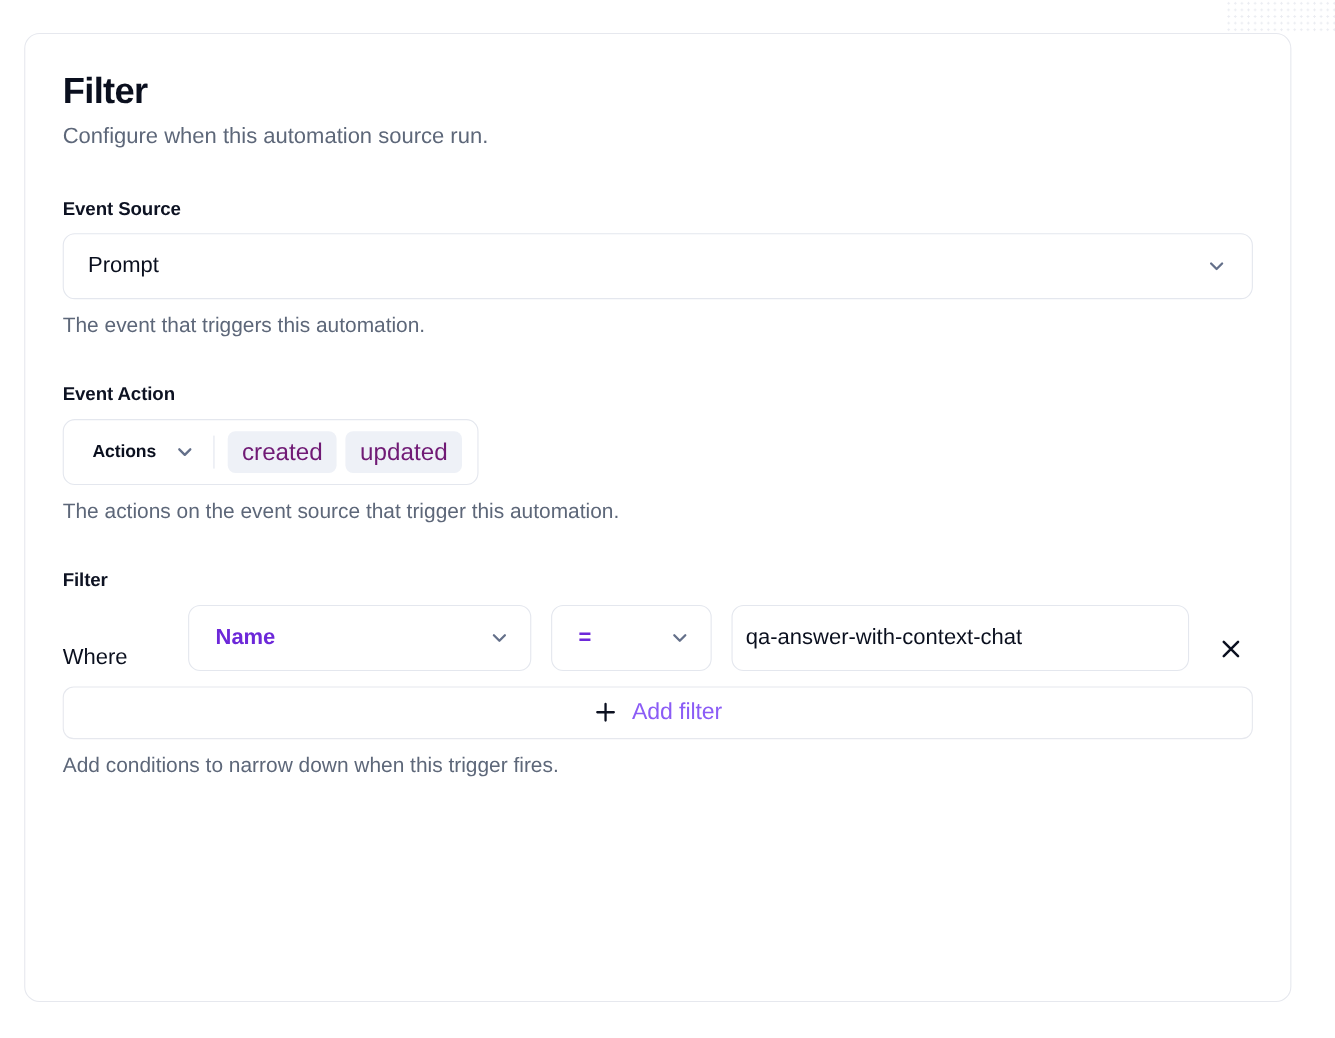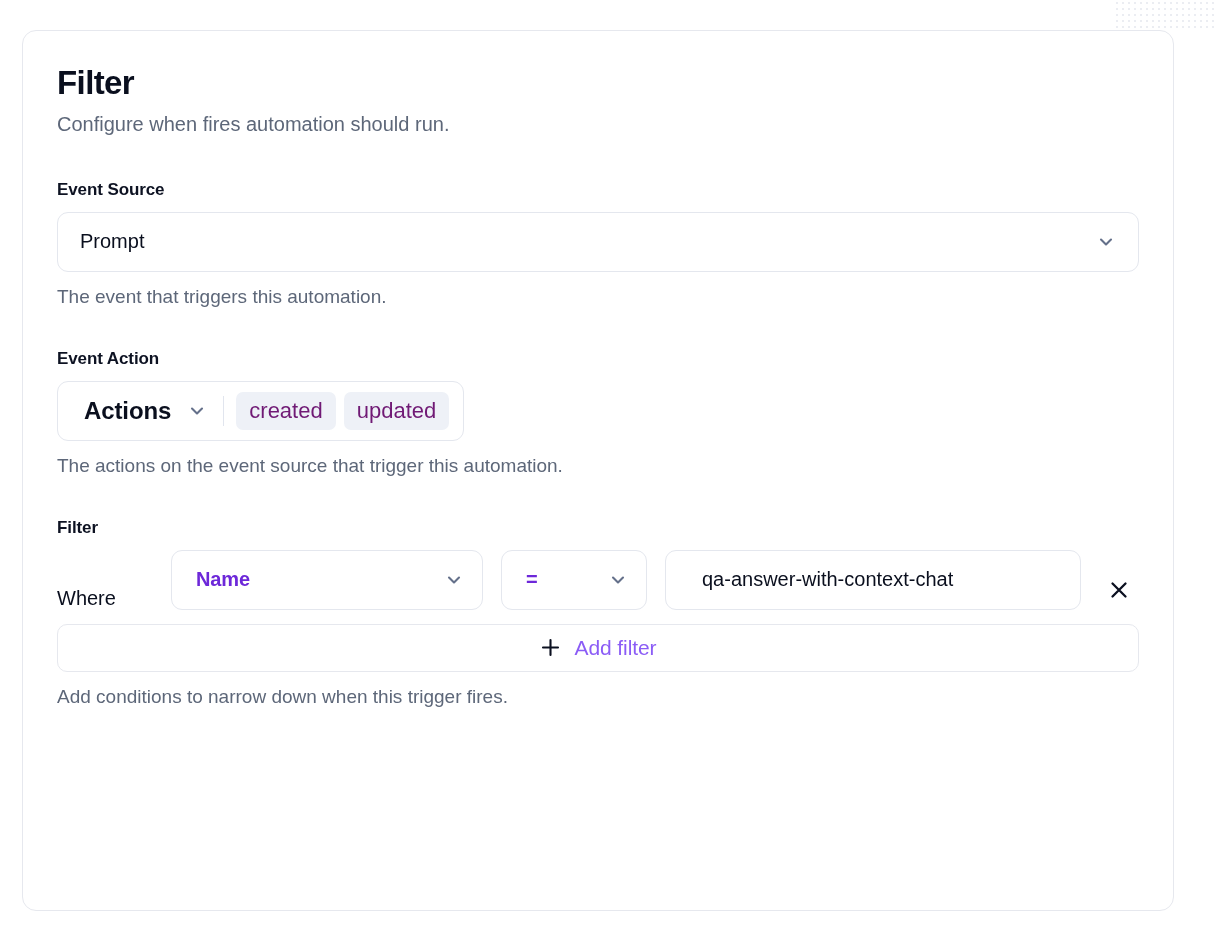--- a/index.html
+++ b/index.html
@@ -122,21 +122,21 @@
     gap: 0;
   }
   .action-trigger {
     display: inline-flex;
     align-items: center;
     gap: 16px;
     cursor: pointer;
     padding-right: 16px;
   }
   .action-trigger .act-label {
-    font-size: 24px;
+    font-size: 16px;
     font-weight: 700;
     color: #0a0f1e;
     letter-spacing: -0.1px;
   }
   .vdivider {
     width: 1px;
     height: 30px;
     background: #e1e5ee;
     margin: 0 12px 0 0;
     flex: 0 0 auto;
@@ -185,21 +185,21 @@
   .fs-op    { width: 146px; flex: 0 0 auto; }
 
   .filter-value {
     height: 60px;
     flex: 1 1 auto;
     border: 1px solid #e4e7ee;
     border-radius: 11px;
     background: #ffffff;
     display: flex;
     align-items: center;
-    padding: 0 36px;
+    padding: 0 12px;
     font-size: 20px;
     color: #0a0f1e;
     overflow: hidden;
     white-space: nowrap;
   }
 
   .remove-btn {
     width: 40px;
     height: 40px;
     flex: 0 0 auto;
@@ -247,21 +247,21 @@
   }
 </style>
 </head>
 <body>
 
 <div class="dot-artifact"></div>
 
 <div class="card">
 
   <h1 class="card-title">Filter</h1>
-  <p class="card-subtitle">Configure when fires automation should run.</p>
+  <p class="card-subtitle">Configure when this automation source run.</p>
 
   <div class="section section-source">
     <div class="field-label">Event Source</div>
 
     <div class="select-box">
       <span class="sel-value">Prompt</span>
       <span>
         <svg class="chev" viewBox="0 0 20 20" aria-hidden="true">
             <path d="M5 7.5 L10 12.5 L15 7.5"></path>
           </svg>

